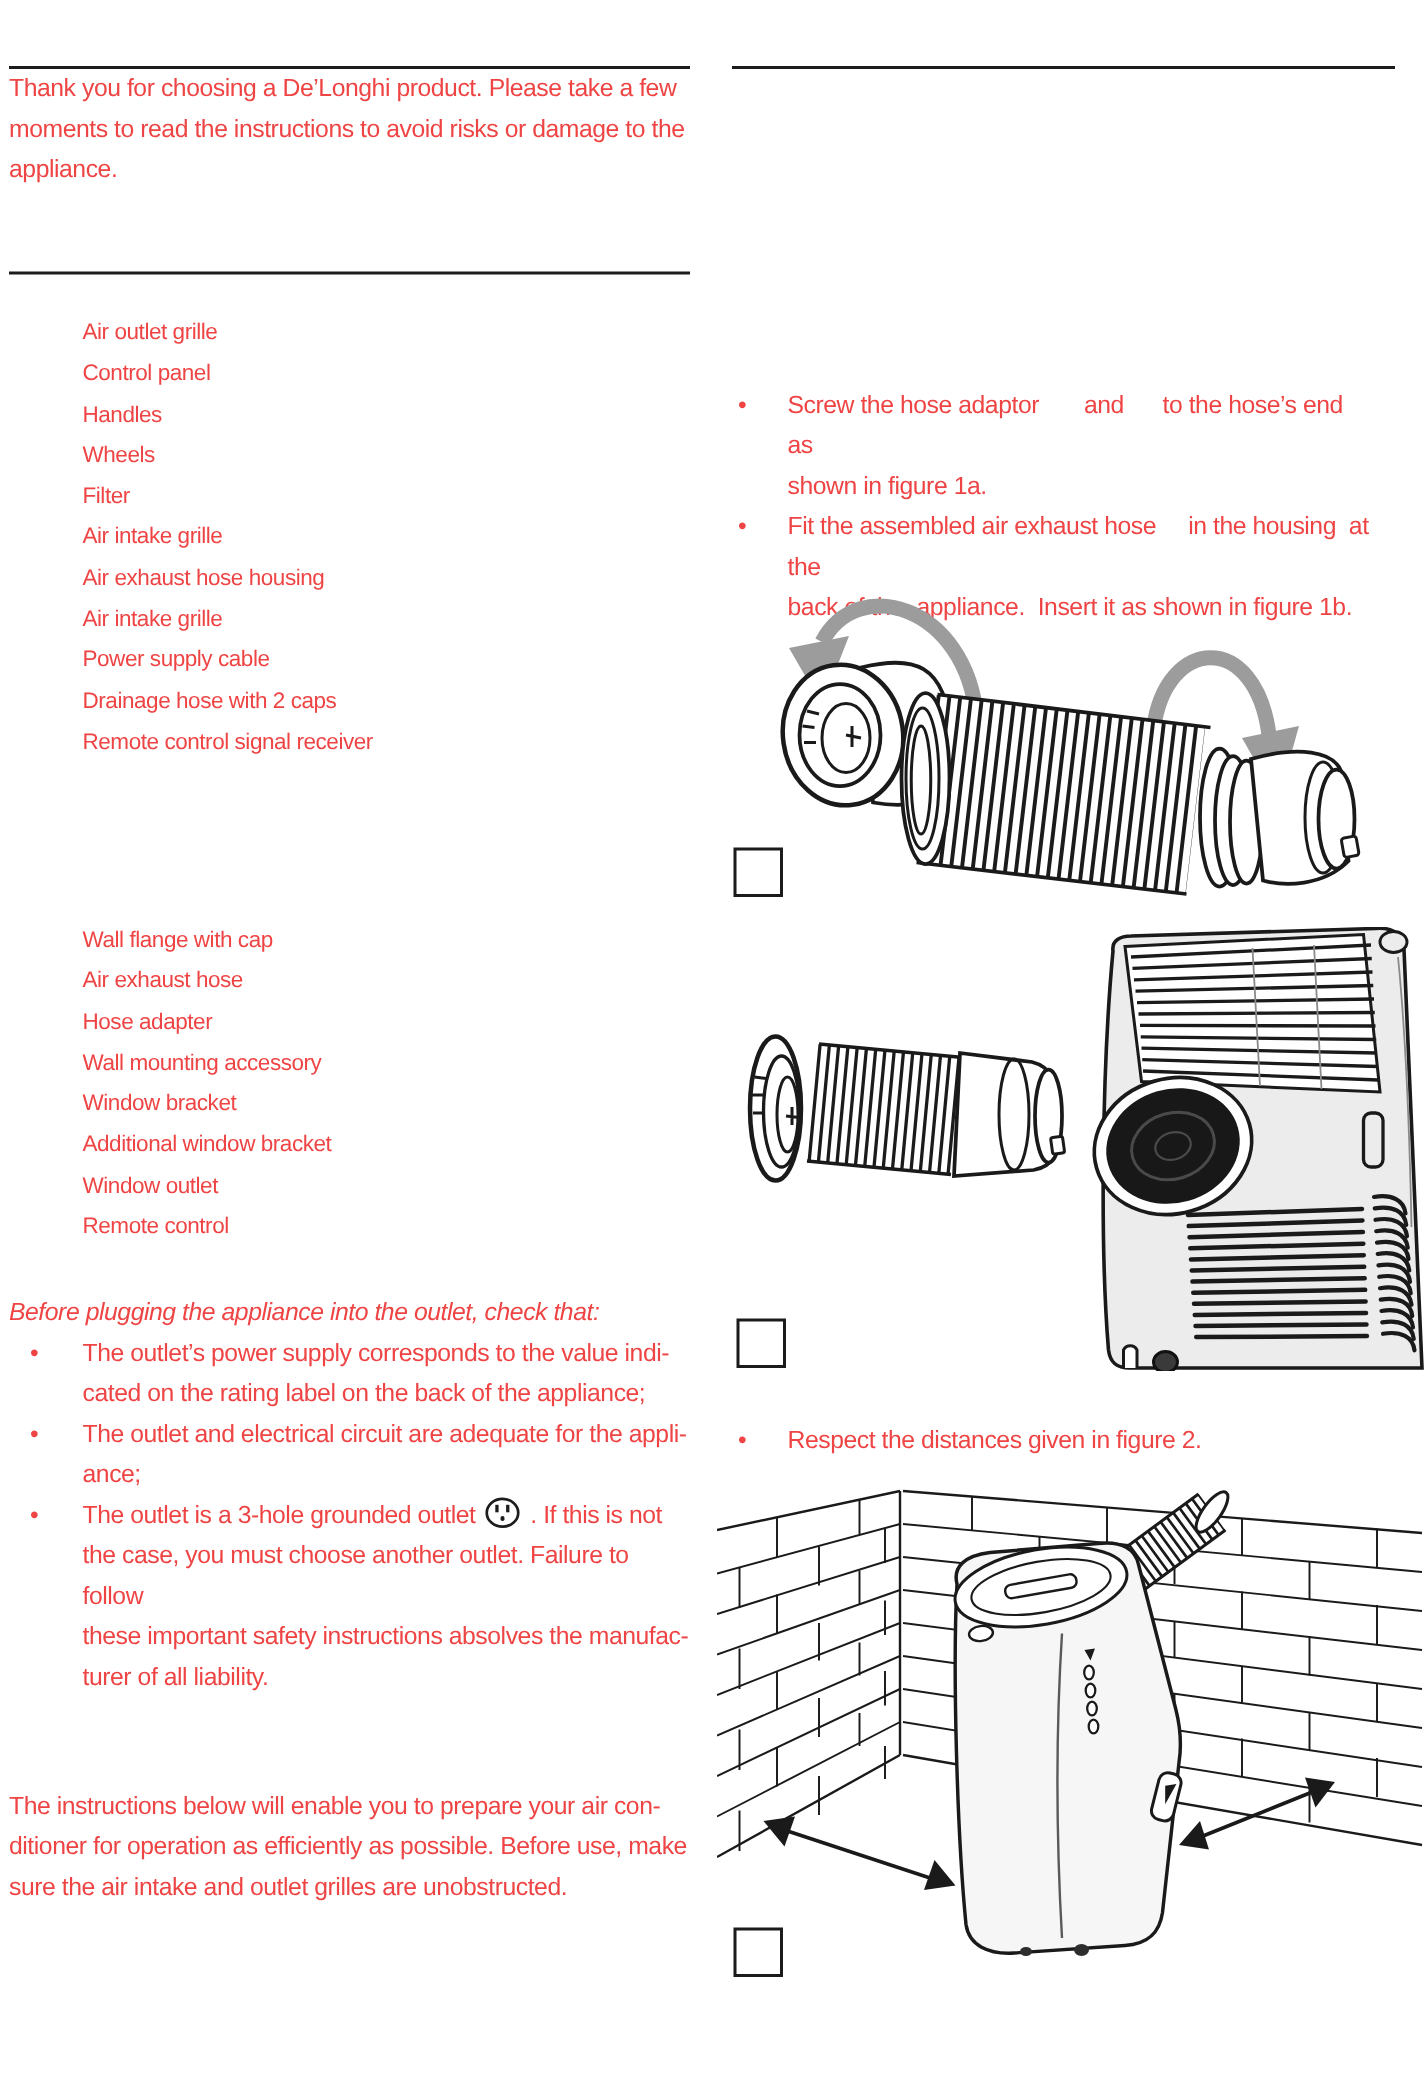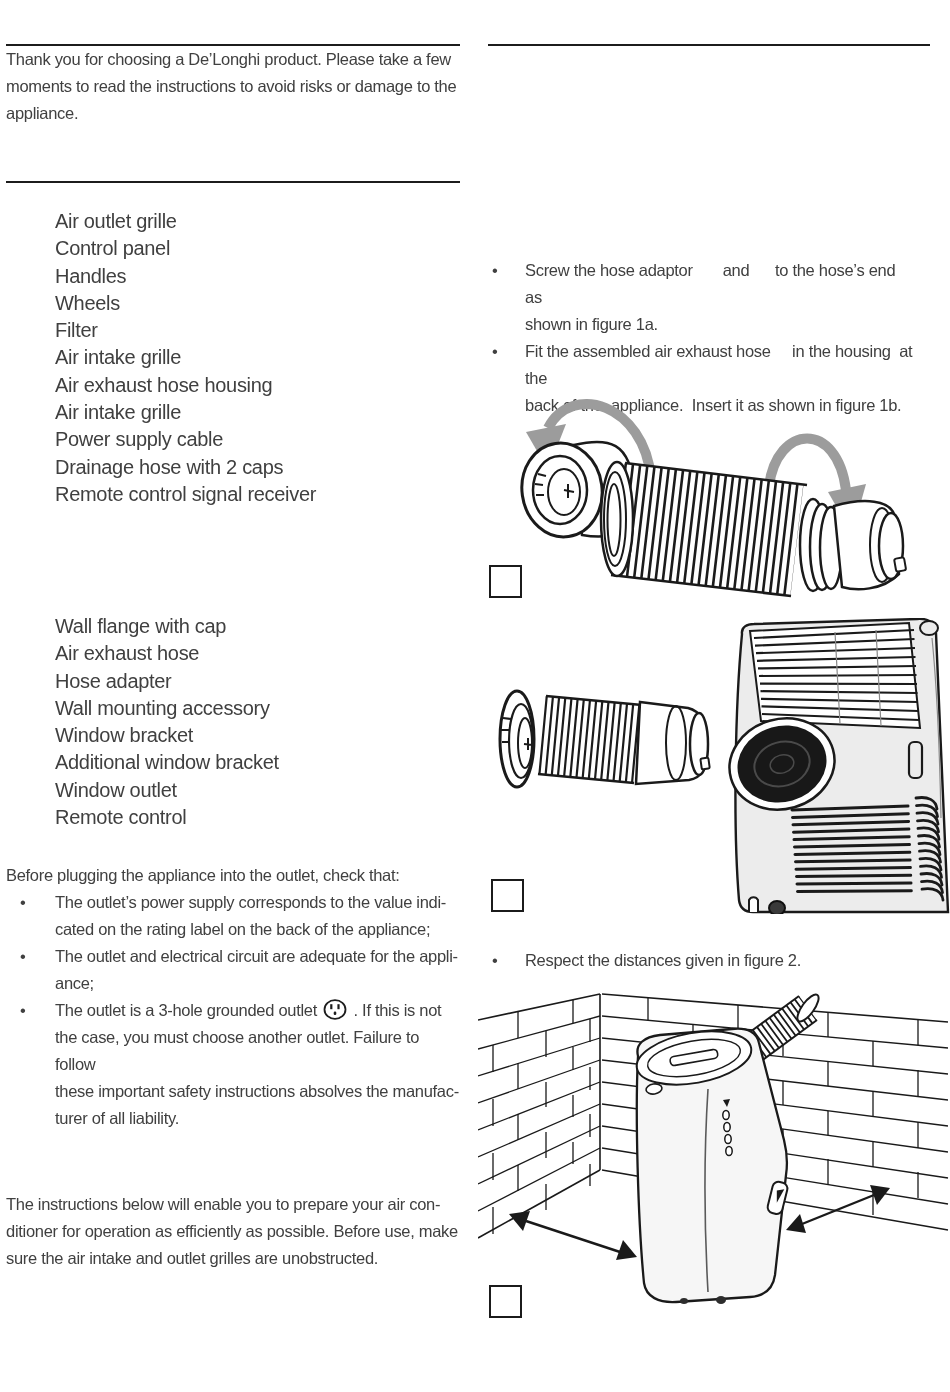--- a/index.html
+++ b/index.html
@@ -1,35 +1,35 @@
 <!DOCTYPE html>
 <html><head>
 <meta charset="utf-8">
 <style>
   html,body{margin:0;padding:0;background:#ffffff;}
   .page{
     position:relative;width:950px;height:1392px;background:#ffffff;overflow:hidden;
-    font-family:"Liberation Sans",sans-serif;color:#404040;
+    font-family:"Liberation Sans",sans-serif;color:#ef4444;
   }
   .rule{position:absolute;height:0;border-top:2px solid #1c1c1c;}
   .txt{
     position:absolute;font-size:16.5px;line-height:27px;letter-spacing:-0.3px;
     white-space:pre-line;text-align:left;
   }
   .plain-list{
     position:absolute;margin:0;padding:0;list-style:none;
-    font-size:20px;line-height:27.3px;letter-spacing:-0.3px;
+    font-size:15px;line-height:27.3px;letter-spacing:-0.3px;
   }
   .bullets{position:absolute;font-size:16.5px;line-height:27px;letter-spacing:-0.3px;}
   .brow{display:flex;align-items:flex-start;}
   .dot{flex:none;}
   .dot-l{width:49px;padding-left:14px;box-sizing:border-box;}
   .dot-r{width:37px;padding-left:4px;box-sizing:border-box;}
   .btxt{white-space:pre-line;width:405px;}
-  .heading-line{white-space:pre-line;}
+  .heading-line{white-space:pre-line;font-style:italic;}
   .figbox{position:absolute;width:29px;height:29px;border:2px solid #1b1b1b;background:#fff;}
   .fig{position:absolute;}
   .outlet-ic{display:inline-block;vertical-align:-4px;margin:0 2px;}
   svg{display:block;}
 </style>
 </head>
 <body>
 
 <div class="page">
 

